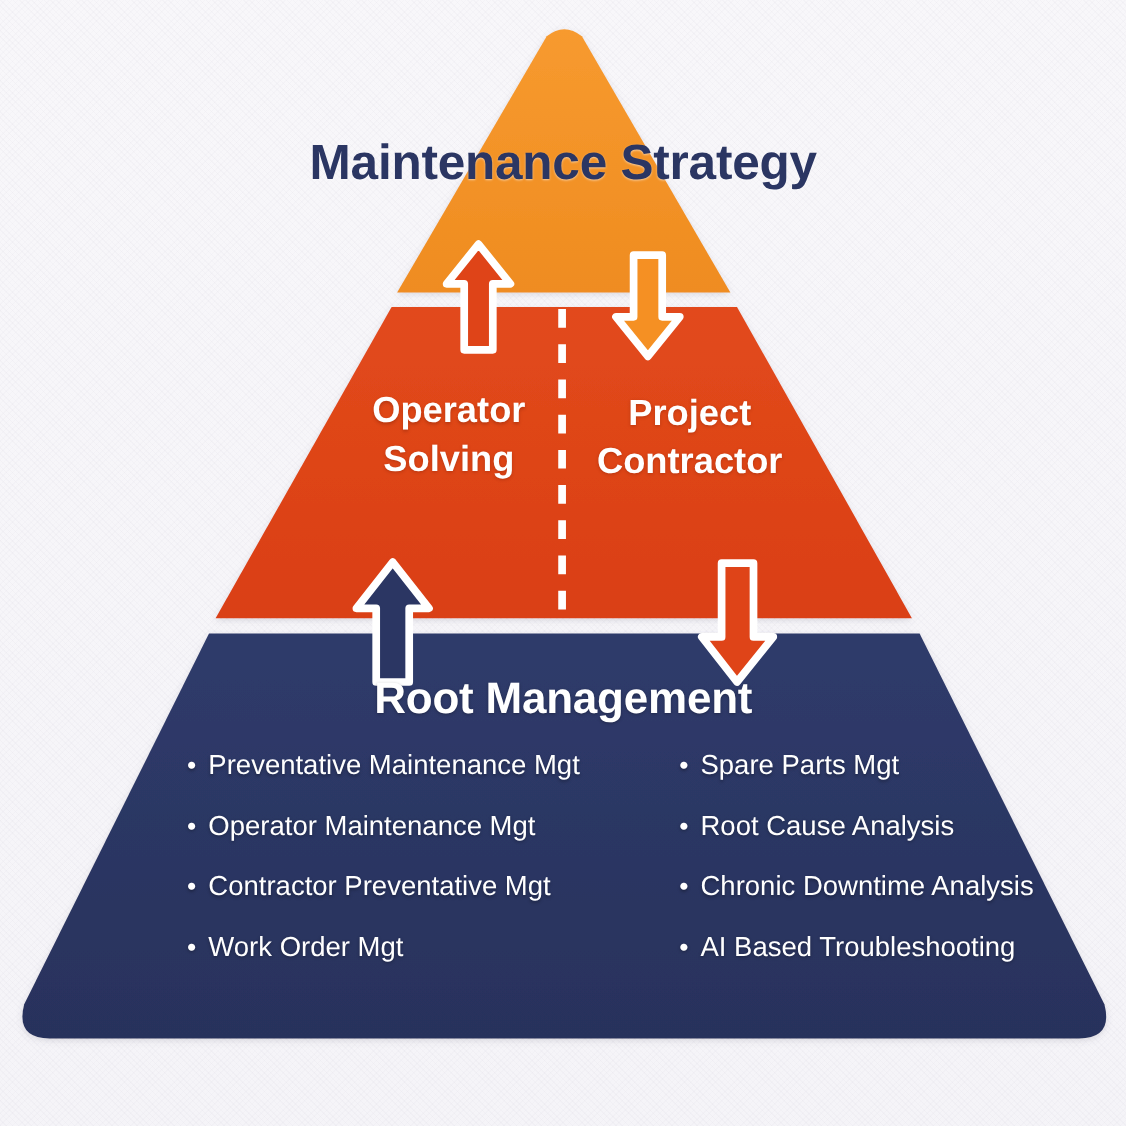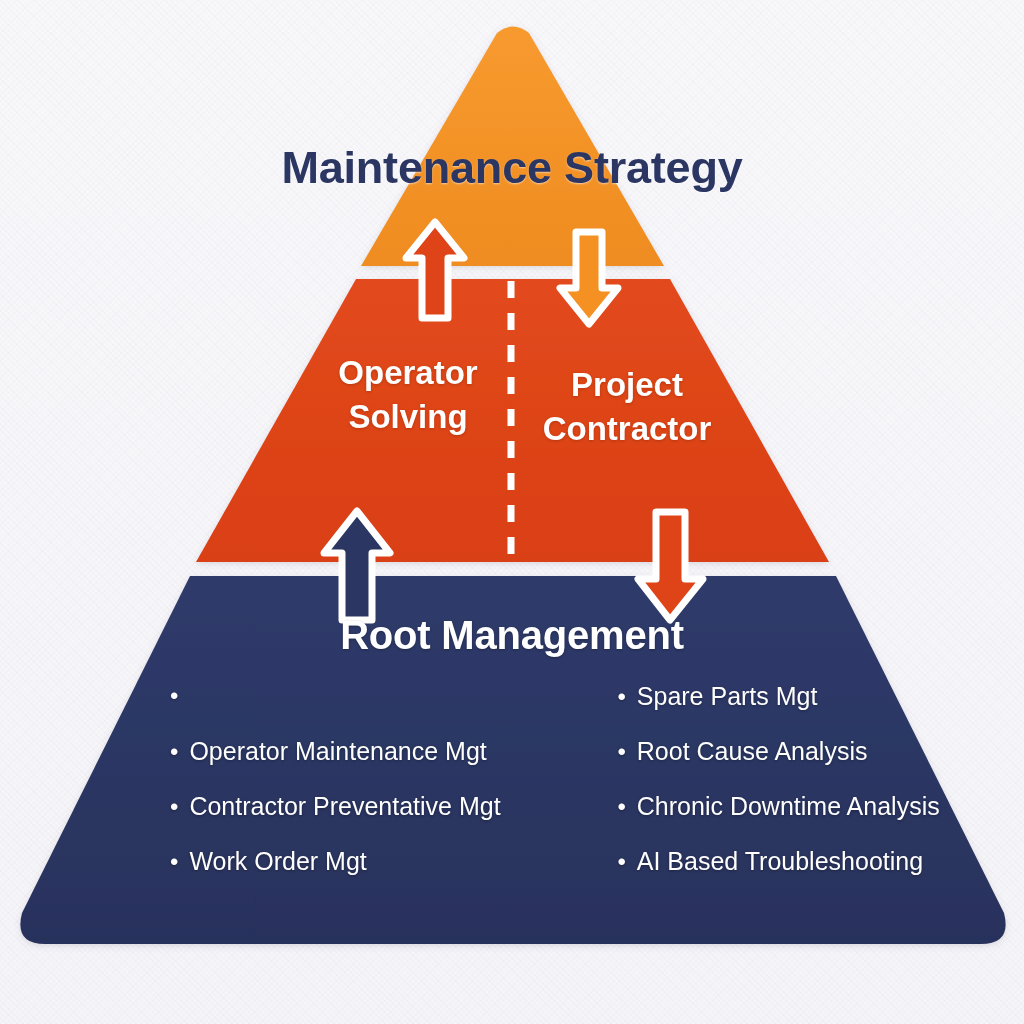--- a/index.html
+++ b/index.html
@@ -46,41 +46,40 @@
 
   #title-text {
     left: 0;
     right: 0;
     top: 122px;
     font-size: 45px;
     font-weight: bold;
     color: #2b3663;
     letter-spacing: -0.2px;
     text-shadow: 0 1px 2px rgba(255,255,255,0.55);
-    margin-top: 20px;
   }
 
   .tier2-label {
     position: absolute;
     text-align: center;
     color: #ffffff;
     font-size: 33px;
     font-weight: bold;
     line-height: 1.34;
     text-shadow: 0 1px 3px rgba(90,20,0,0.30);
   }
   #chronic-problem-solving {
     left: 300px;
     width: 216px;
     top: 351px;
   }
   #project-management {
     left: 516px;
     width: 222px;
-    top: 363px;
+    top: 353px;
     text-align: center;
   }
 
   #daily-management-heading {
     left: 0;
     right: 0;
     top: 613px;
     font-size: 40px;
     font-weight: bold;
     color: #ffffff;
@@ -222,20 +221,21 @@
   <div>Project</div>
   <div>Contractor</div>
 </div>
 
 <div class="txt" id="daily-management-heading">Root Management</div>
 
 <div id="bullets">
   <div class="bullet-col" id="bullet-col-left">
     <div class="bullet-item">
       <span class="bullet-dot">•</span>
+      <span>Preventative Maintenance Mgt</span>
     </div>
     <div class="bullet-item">
       <span class="bullet-dot">•</span>
       <span>Operator Maintenance Mgt</span>
     </div>
     <div class="bullet-item">
       <span class="bullet-dot">•</span>
       <span>Contractor Preventative Mgt</span>
     </div>
     <div class="bullet-item">

